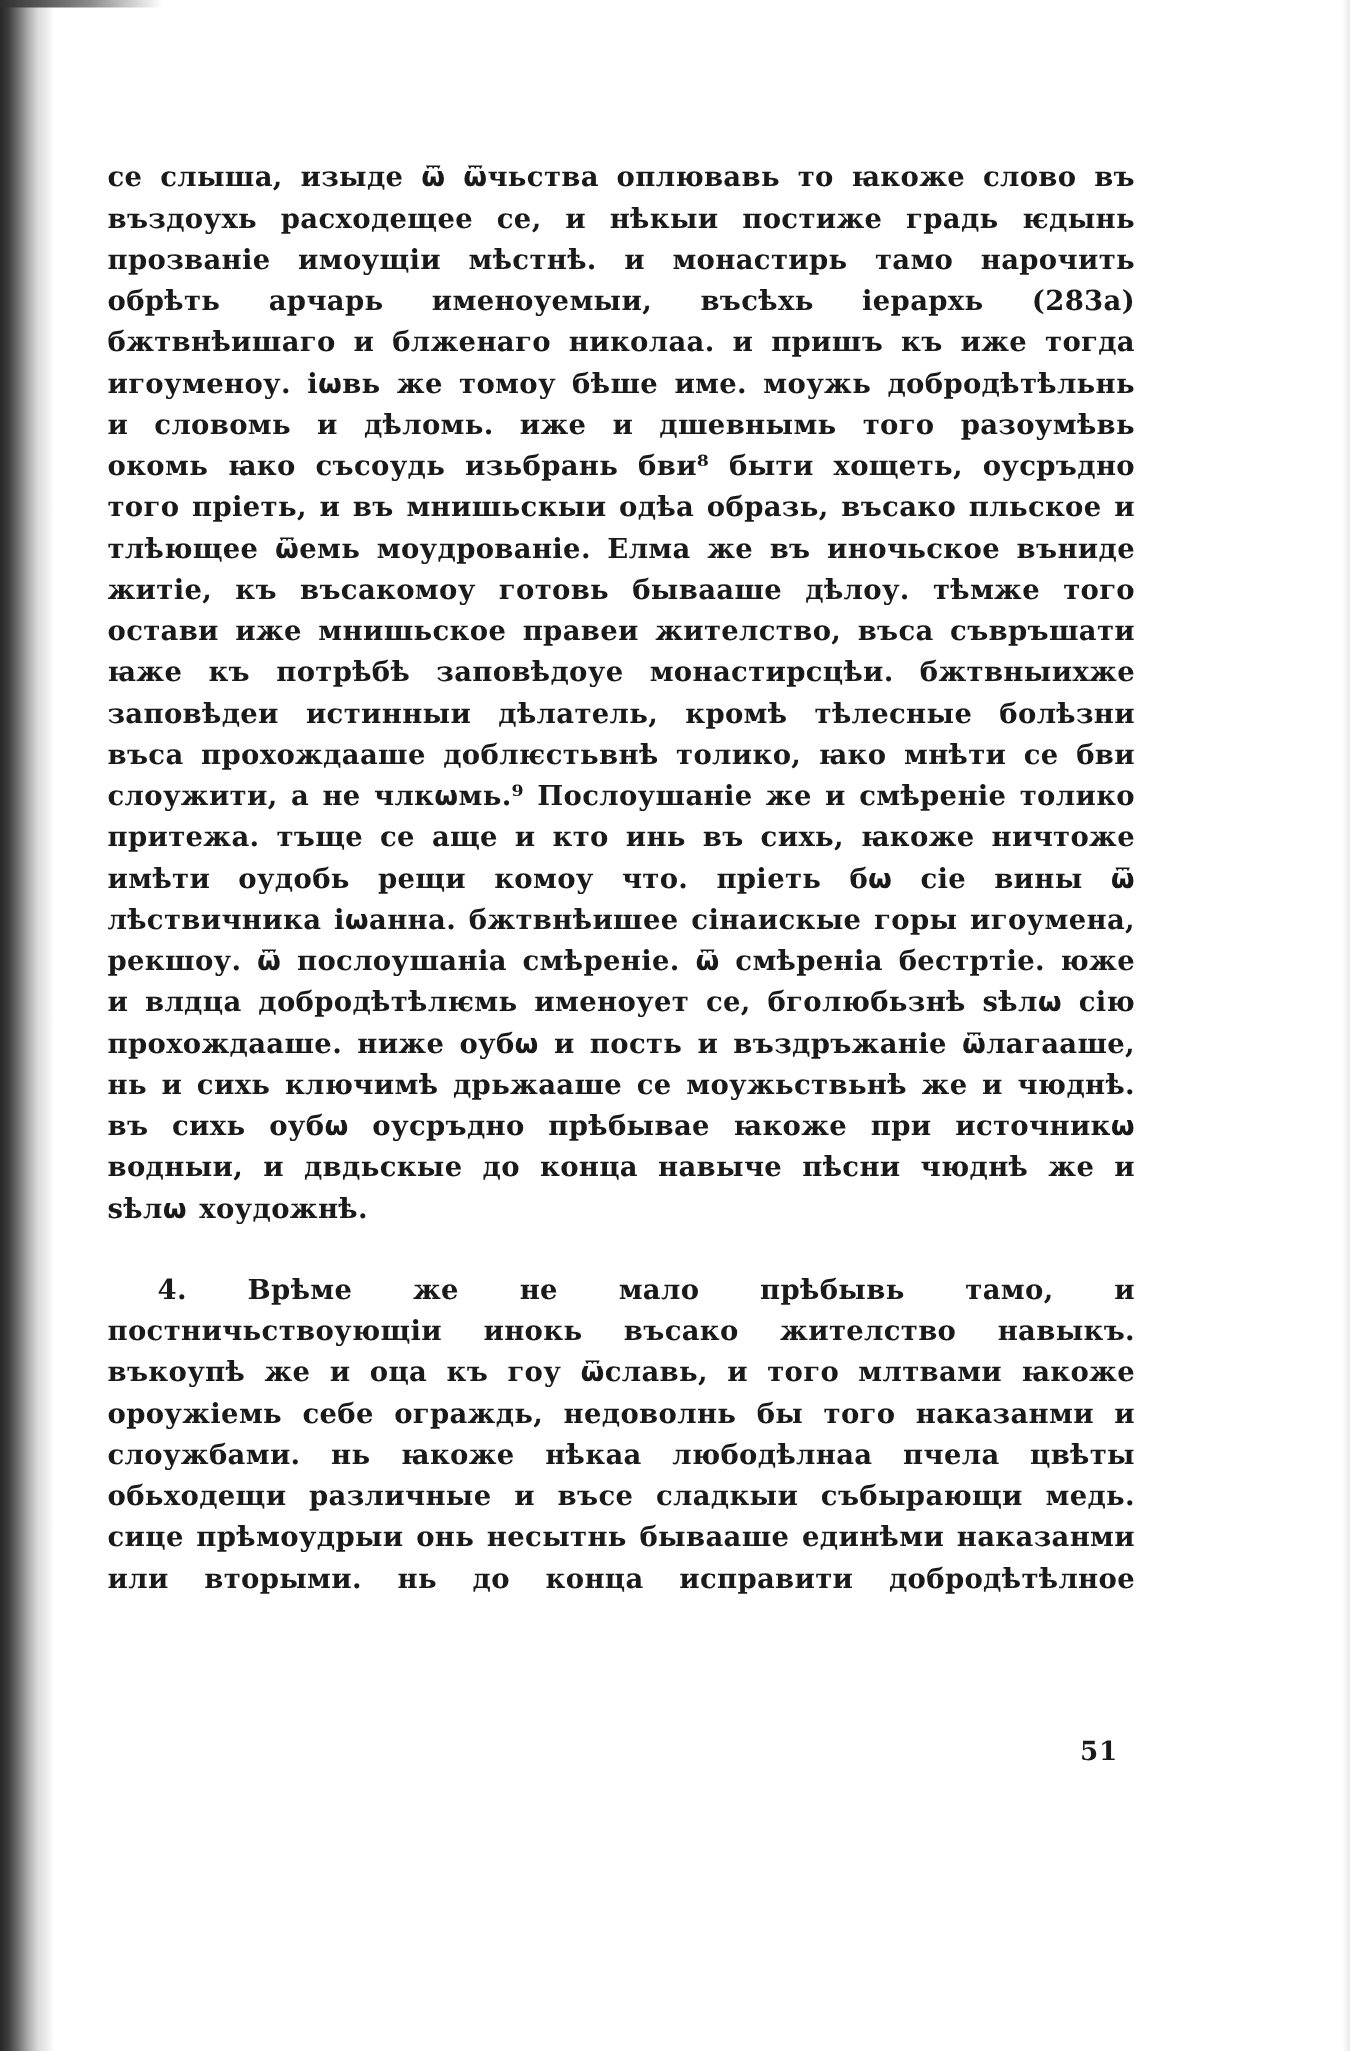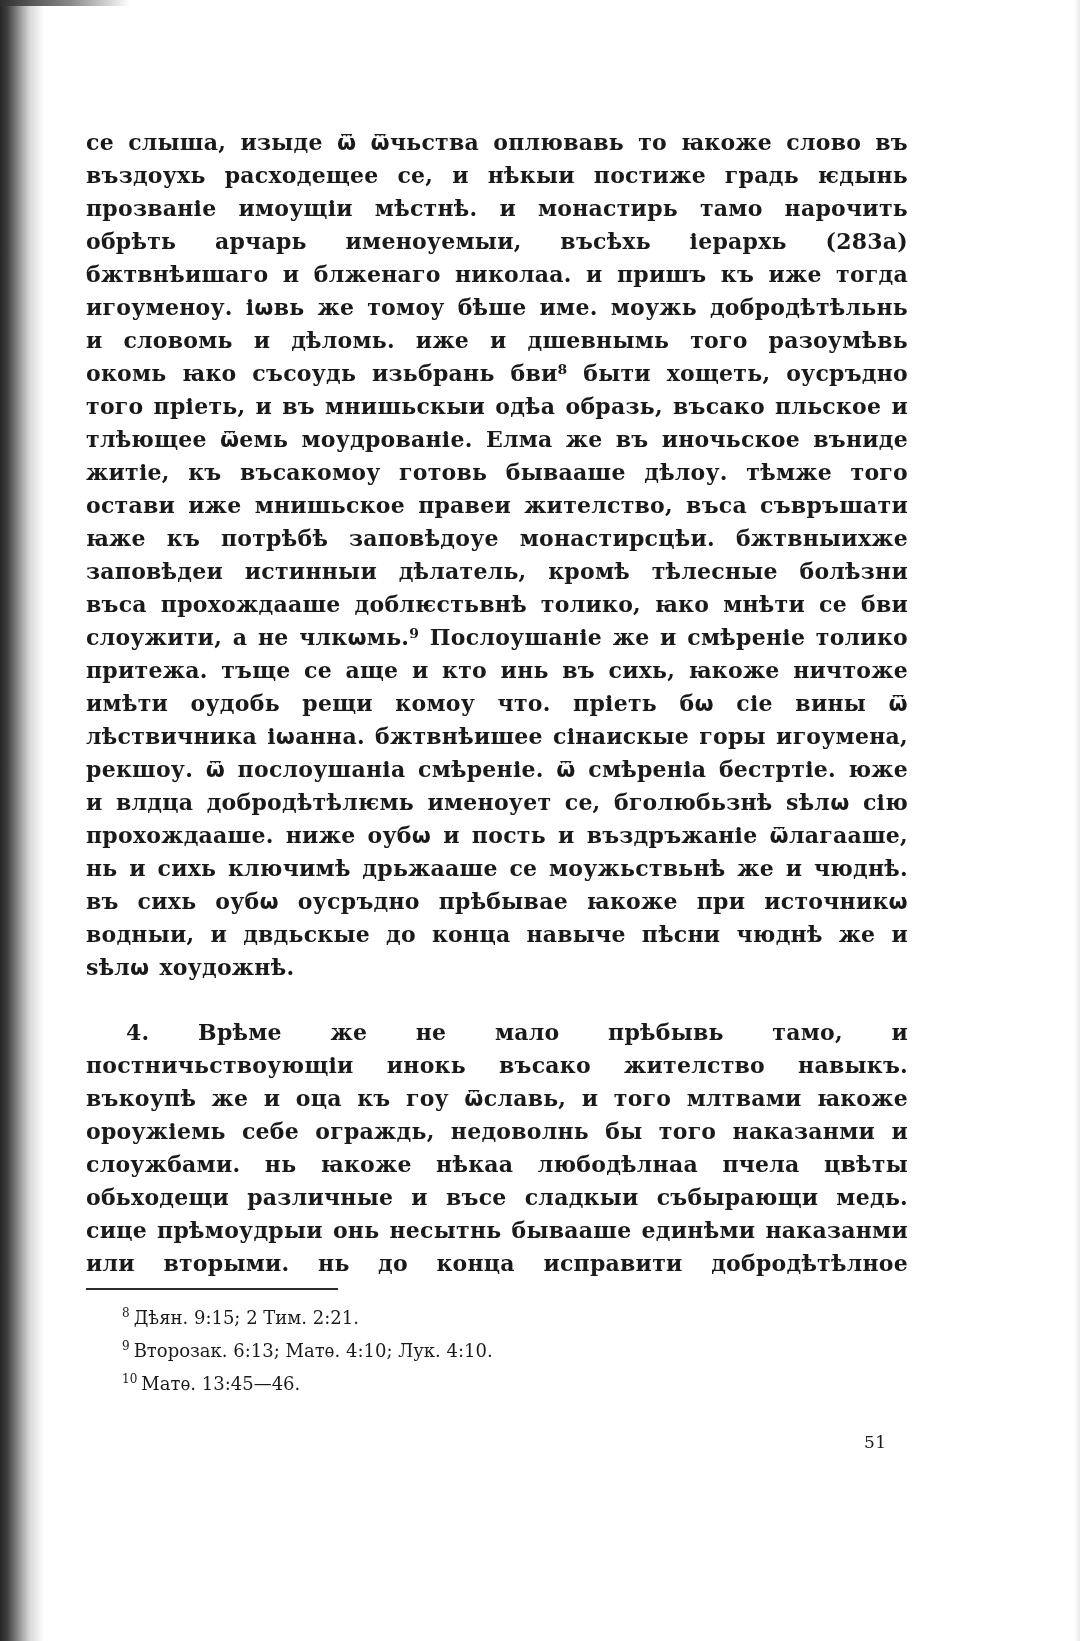--- a/index.html
+++ b/index.html
@@ -74,51 +74,36 @@
     padding-left: 36px;
     margin: 0 0 2px 0;
   }
   .footnote sup {
     font-size: 12px;
     line-height: 0;
     margin-right: 4px;
   }
   .page-number {
     position: absolute;
-    left: 864px; top: 1432px;
-    font-size: 17px;
-    font-weight: normal;
+    left: 864px; top: 1388px;
+    font-size: 21px;
+    font-weight: bold;
     letter-spacing: 0.5px;
   }
 </style>
 </head>
 <body>
 
 <div class="page">
 
   <div class="scan-gutter"></div>
   <div class="scan-edge-top"></div>
   <div class="scan-edge-right"></div>
 
   <div class="body-text">
     <p>се слыша, изыде ѿ ѿчьства оплювавь то ꙗкоже слово въ въздоухь расходещее се, и нѣкыи постиже градь ѥдынь прозваніе имоущіи мѣстнѣ. и монастирь тамо нарочить обрѣть арчарь именоуемыи, въсѣхь іерархь (283а) бжтвнѣишаго и блженаго николаа. и пришъ къ иже тогда игоуменоу. іѡвь же томоу бѣше име. моужь добродѣтѣльнь и словомь и дѣломь. иже и дшевнымь того разоумѣвь окомь ꙗко съсоудь изьбрань бви⁸ быти хощеть, оусръдно того пріеть, и въ мнишьскыи одѣа образь, въсако пльское и тлѣющее ѿемь моудрованіе. Елма же въ иночьское въниде житіе, къ въсакомоу готовь бывааше дѣлоу. тѣмже того остави иже мнишьское правеи жителство, въса съвръшати ꙗже къ потрѣбѣ заповѣдоуе монастирсцѣи. бжтвныихже заповѣдеи истинныи дѣлатель, кромѣ тѣлесные болѣзни въса прохождааше доблѥстьвнѣ толико, ꙗко мнѣти се бви слоужити, а не члкѡмь.⁹ Послоушаніе же и смѣреніе толико притежа. тъще се аще и кто инь въ сихь, ꙗкоже ничтоже имѣти оудобь рещи комоу что. пріеть бѡ сіе вины ѿ лѣствичника іѡанна. бжтвнѣишее сінаискые горы игоумена, рекшоу. ѿ послоушаніа смѣреніе. ѿ смѣреніа бестртіе. юже и влдца добродѣтѣлѥмь именоует се, бголюбьзнѣ ѕѣлѡ сію прохождааше. ниже оубѡ и пость и въздръжаніе ѿлагааше, нь и сихь ключимѣ дрьжааше се моужьствьнѣ же и чюднѣ. въ сихь оубѡ оусръдно прѣбывае ꙗкоже при источникѡ водныи, и двдьскые до конца навыче пѣсни чюднѣ же и ѕѣлѡ хоудожнѣ.</p>
     <p class="para-indent">4. Врѣме же не мало прѣбывь тамо, и постничьствоующіи инокь въсако жителство навыкъ. въкоупѣ же и оца къ гоу ѿславь, и того млтвами ꙗкоже ороужіемь себе ограждь, недоволнь бы того наказанми и слоужбами. нь ꙗкоже нѣкаа любодѣлнаа пчела цвѣты обьходещи различные и въсе сладкыи събырающи медь. сице прѣмоудрыи онь несытнь бывааше единѣми наказанми или вторыми. нь до конца исправити добродѣтѣлное оусръднь бѣше житіе. Сего ради прѣдреченоую оставль обитѣль, трънѡвь достиже иже бльгарѡмь цртвоующіи градь, вторыи соущь и словомь и дѣлы по кѡнстантіновѣ градѣ. и монастирь обрѣть тогда ѕѣлѡ нарочить въсеславные двы и бце хвы мтере, тамо въсели се, иже и обычныимь званіемь именоует се даже и до днь стаа гора. пріеть оубо бысть ѿ иже тамо соущіихь сладцѣ. и тоу немножаишее врѣме прѣбывъ. разоумь имѣе ино что болшее обрѣсти, ꙗкоже нѣкыи разоумныи и хытріи коупць, болшемоу надѣе се прибыткоу, ѿтоудоу изьшьдь многоцѣнныи хоте полоучити бисерь по бжтвномоу еѵлскомоу гласоу,¹⁰ нѣкое</p>
   </div>
 
-  <div class="footnotes">
-    <div class="footnote-separator"></div>
-
-    <p class="footnote">
-      <sup>8</sup><span>Дѣян. 9:15; 2 Тим. 2:21.</span>
-    </p>
-
-    <p class="footnote">
-      <sup>9</sup><span>Второзак. 6:13; Матѳ. 4:10; Лук. 4:10.</span>
-    </p>
-
-    <p class="footnote">
-      <sup>10</sup><span>Матѳ. 13:45—46.</span>
-    </p>
-  </div>
 
   <div class="page-number">51</div>
 
 </div>
 
 </body></html>

